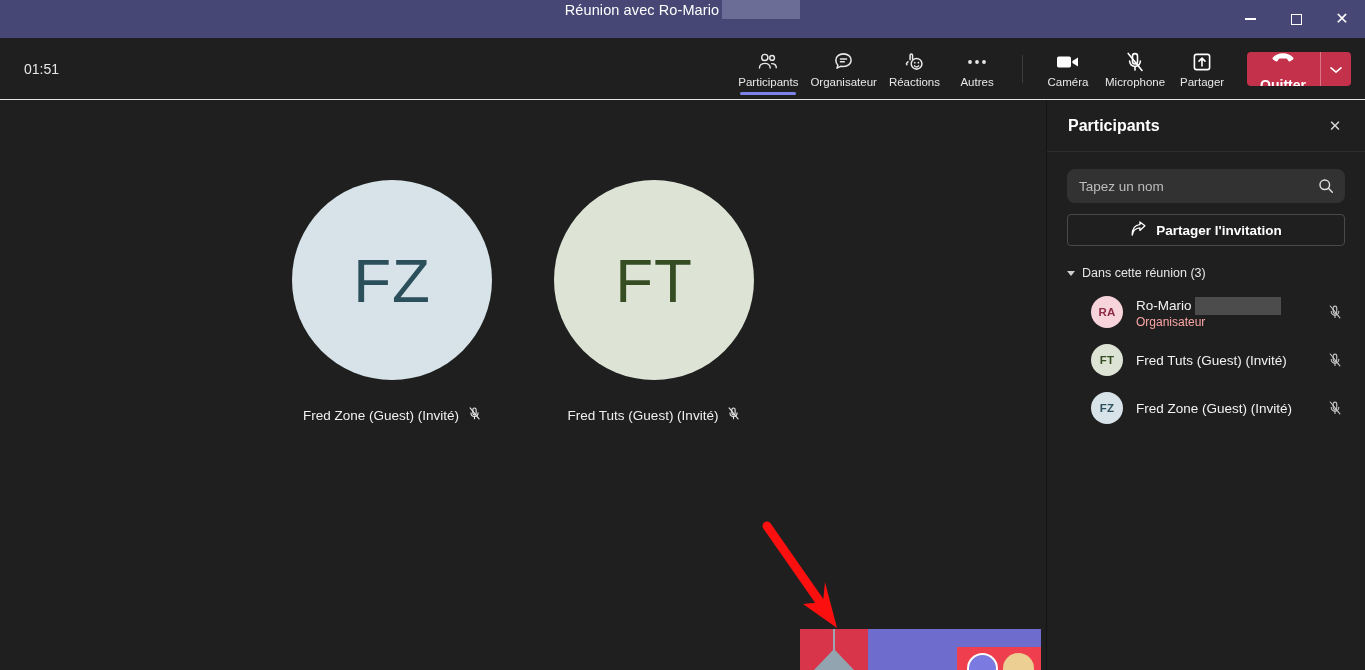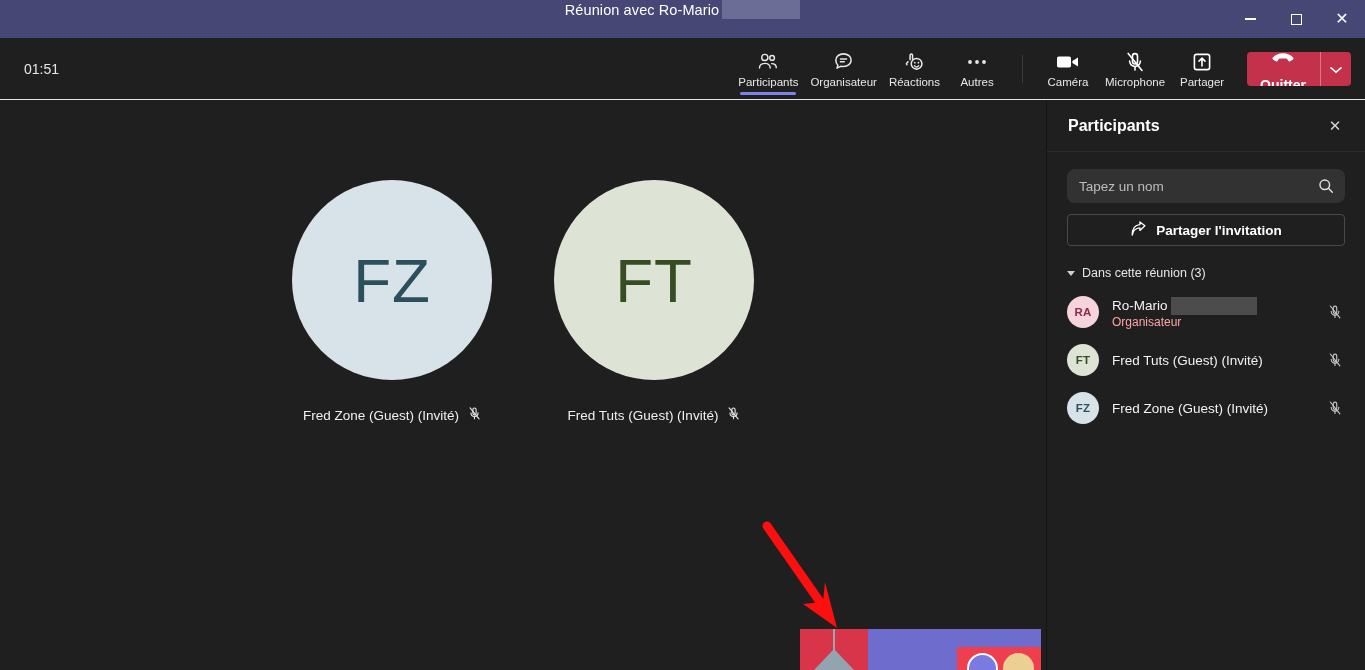--- a/index.html
+++ b/index.html
@@ -167,21 +167,21 @@
   }
   .caret { width: 0; height: 0; border-left: 4.5px solid transparent; border-right: 4.5px solid transparent; border-top: 5px solid #cfcfcf; }
   .plist { margin-top: 8px; }
   .prow {
     height: 48px; display: flex; align-items: center; gap: 13px;
     cursor: pointer;
   }
   .avatar-sm {
     width: 32px; height: 32px; border-radius: 50%; flex: 0 0 32px;
     display: flex; align-items: center; justify-content: center;
-    font-size: 11.5px; font-weight: bold; letter-spacing: .3px;
+    font-size: 11.5px; font-weight: bold; letter-spacing: .3px; margin-left: 24px;
   }
   .pinfo { flex: 1 1 auto; min-width: 0; }
   .pname { color: #f2f2f2; font-size: 13.5px; white-space: nowrap; position: relative; display:inline-block; }
   .pname .redact-sm {
     position: absolute; left: 59px; top: -1px;
     width: 86px; height: 18px; background: #4d4c4c;
   }
   .prole { color: #fca5a5; font-size: 12px; margin-top: 1px; }
   .pmic { flex: 0 0 20px; display: flex; align-items: center; justify-content: center; }
 </style>

